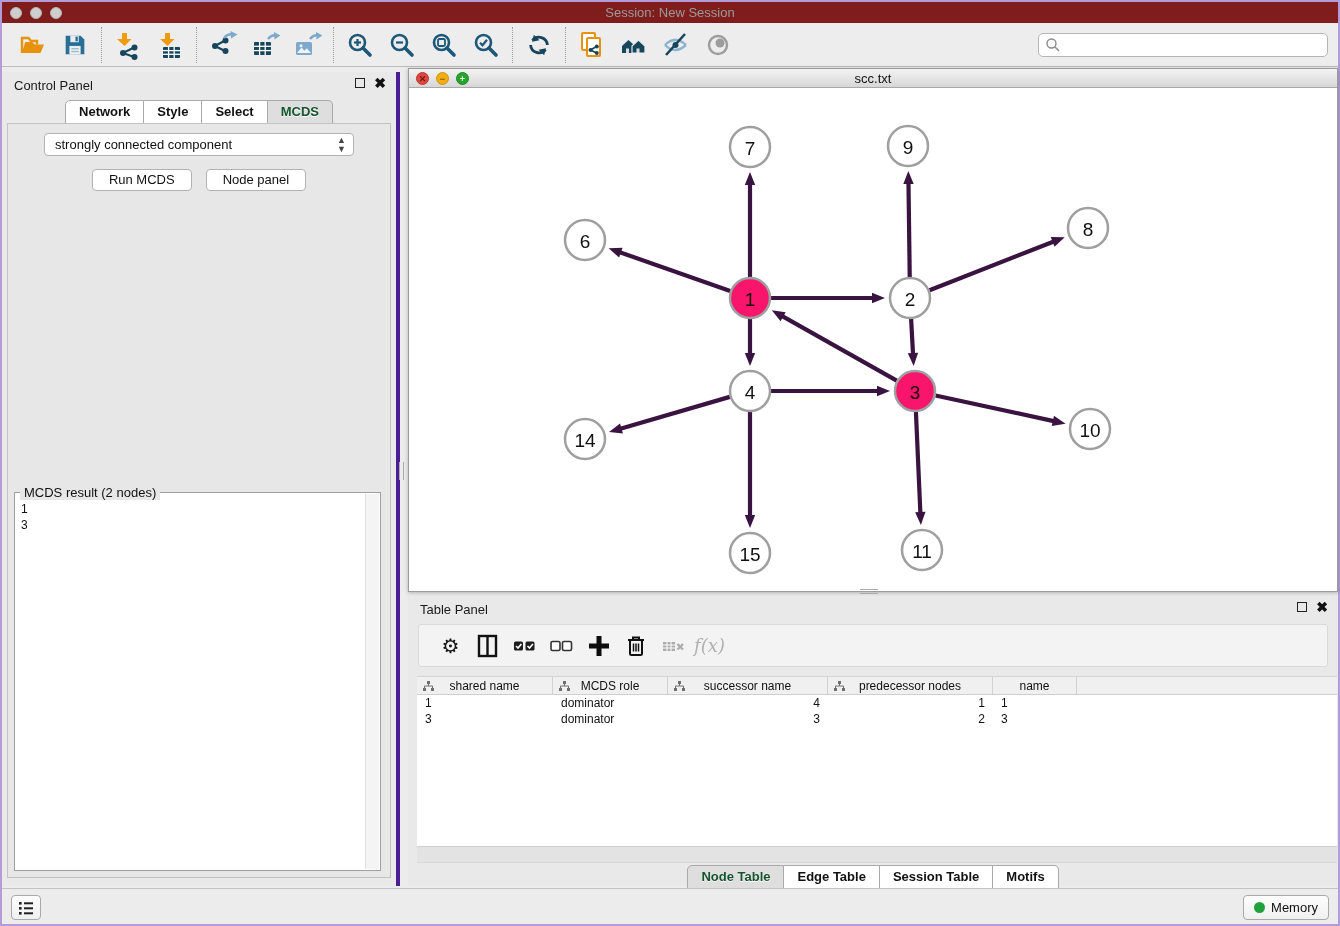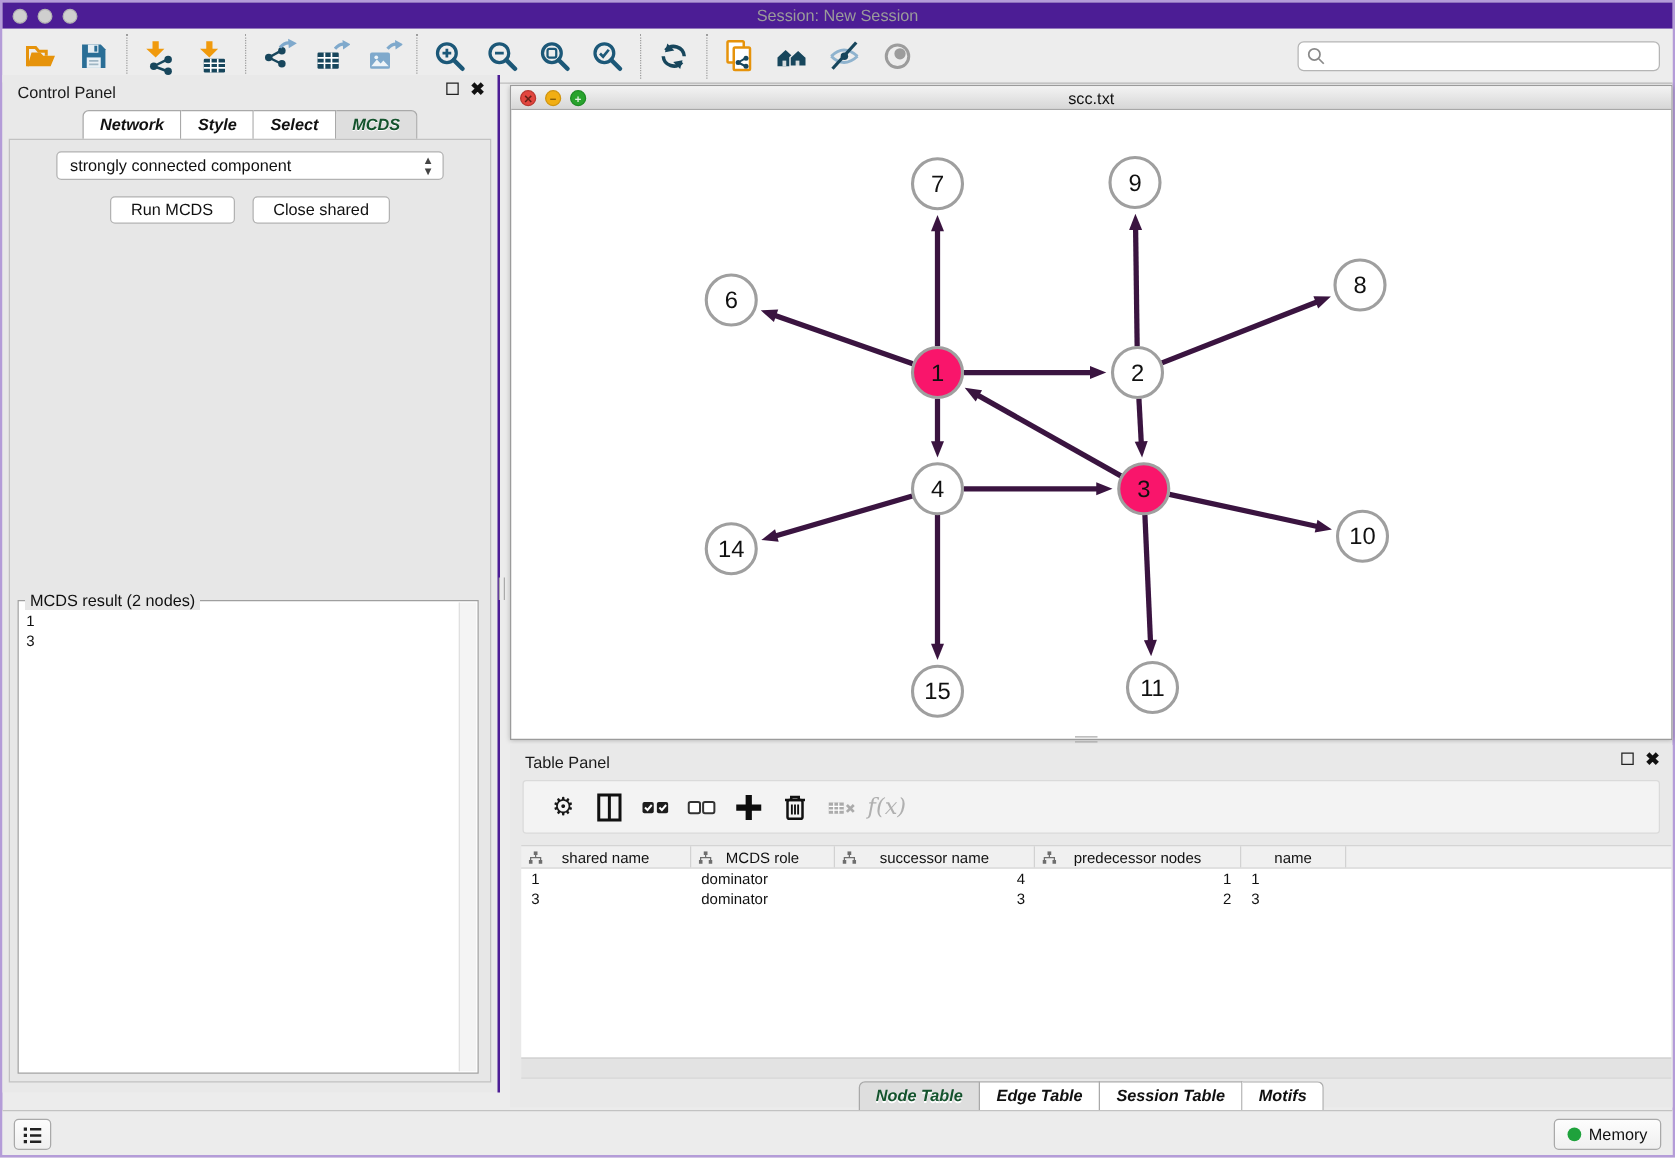--- a/index.html
+++ b/index.html
@@ -1,47 +1,47 @@
 <!DOCTYPE html>
 <html><head>
 <meta charset="utf-8">
 <style>
   * { margin:0; padding:0; box-sizing:border-box; }
   html,body { width:1340px; height:926px; font-family:"Liberation Sans", sans-serif; }
   #window { position:relative; width:1340px; height:926px; background:#ececec; overflow:hidden;
             box-shadow: inset 0 0 0 2px #b49cd8; }
 
   
-  .titlebar { position:absolute; top:2px; left:2px; right:2px; height:21px; background:#4c1d95;padding-left:16px; }
+  .titlebar { position:absolute; top:2px; left:2px; right:2px; height:21px; background:#7f1d1d;padding-left:16px; }
   .titlebar .app-title { position:absolute; left:0; right:0; top:3px; text-align:center;
       font-size:13px; color:#9b9b9b; }
   .tl-group { position:absolute; left:8px; top:5px; display:flex; gap:8px; }
   .tl { width:12px; height:12px; border-radius:50%; background:#cfcfcf; border:1px solid #b3b3b3; }
 
   
   .toolbar { position:absolute; top:23px; left:2px; right:2px; height:44px; background:#ededed;
       border-bottom:1px solid #bdbdbd; display:flex; align-items:center; padding:0 10px; }
   .tbtn { width:42px; height:38px; display:flex; align-items:center; justify-content:center; }
   .tdiv { width:1px; height:36px; border-left:1px dotted #9e9e9e; margin:0 5px; }
   .searchbox { margin-left:auto; width:290px; height:24px; background:#fff; border:1px solid #b5b5b5;
       border-radius:5px; display:flex; align-items:center; padding:0 6px; }
   .searchbox input { border:none; outline:none; flex:1; font-size:13px; background:transparent; }
 
   
-  .control-panel { position:absolute; left:2px; top:60px; width:398px; height:814px;
-      background:#e9e9e9; border-right:2px solid #4c1d95; }
+  .control-panel { position:absolute; left:2px; top:72px; width:398px; height:814px;
+      background:#e9e9e9; border-right:4px solid #4c1d95; }
   .panel-head { position:absolute; top:2px; left:0; right:0; height:22px; }
   .panel-head .ph-title { position:absolute; left:12px; top:4px; font-size:13px; color:#1a1a1a; }
   .ph-icons { position:absolute; right:10px; top:3px; display:flex; gap:9px; align-items:center; }
   .ph-float { width:10px; height:10px; border:1.6px solid #222; }
   .ph-close { font-size:14px; font-weight:bold; color:#111; line-height:12px; }
 
   .seg { display:flex; }
   .seg .tab { background:#fff; border:1px solid #a9a9a9; border-left:none; padding:0 13px;
-      font-size:13px; font-weight:600; color:#111; height:29px; line-height:21px;font-style:italic; }
+      font-size:13px; font-weight:600; color:#111; height:29px; line-height:21px; }
   .seg .tab:first-child { border-left:1px solid #a9a9a9; border-radius:5px 0 0 5px; }
   .seg .tab:last-child { border-radius:0 5px 5px 0; }
   .seg .tab.active { background:#dedede; color:#14532d; text-shadow:0 1px 0 #fff; }
   .cp-tabs { position:absolute; top:28px; left:0; right:0; justify-content:center; }
 
   .cp-content { position:absolute; top:51px; left:5px; right:5px; bottom:8px;
       background:#e7e7e7; border:1px solid #c2c2c2; }
   .opt-label { margin-top:17px; text-align:center; font-size:13px; color:#111; }
   .combo { margin:9px auto 0; width:310px; height:23px; background:#fff; border:1px solid #b2b2b2;
       border-radius:4px; position:relative; font-size:13px; line-height:21px; padding-left:10px; color:#111; }
@@ -301,21 +301,21 @@
       <div class="tab">Select</div>
       <div class="tab active">MCDS</div>
     </div>
     <div class="cp-content">
       <div class="combo">
         <span>strongly connected component</span>
         <span class="stepper">▲<br>▼</span>
       </div>
       <div class="btn-row">
         <button class="pbtn">Run MCDS</button>
-        <button class="pbtn">Close shared</button>
+        <button class="pbtn">Node panel</button>
       </div>
       <div class="result-box">
         <div class="result-legend">MCDS result (2 nodes)</div>
         <div class="result-text" id="result-text">1
 3</div>
         <div class="result-scroll"></div>
       </div>
     </div>
   </div>
 

